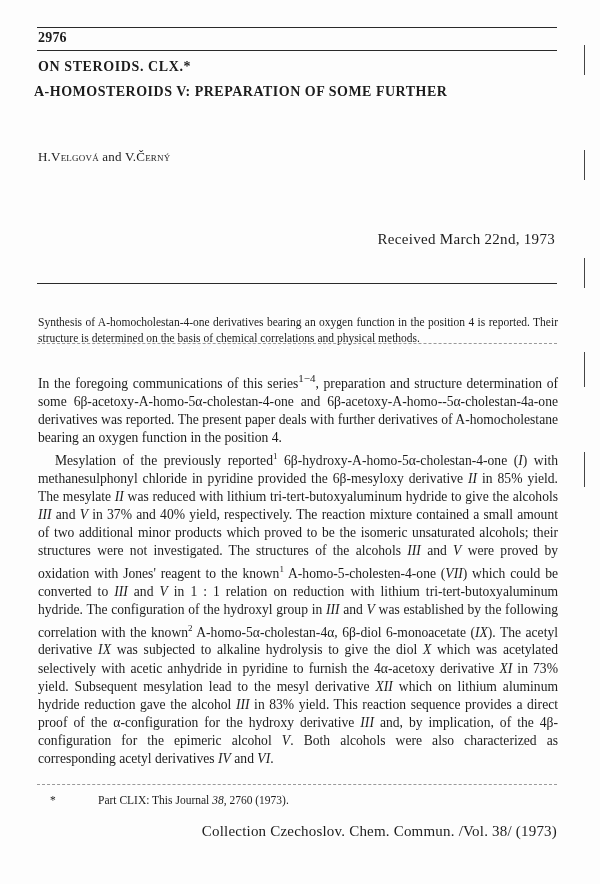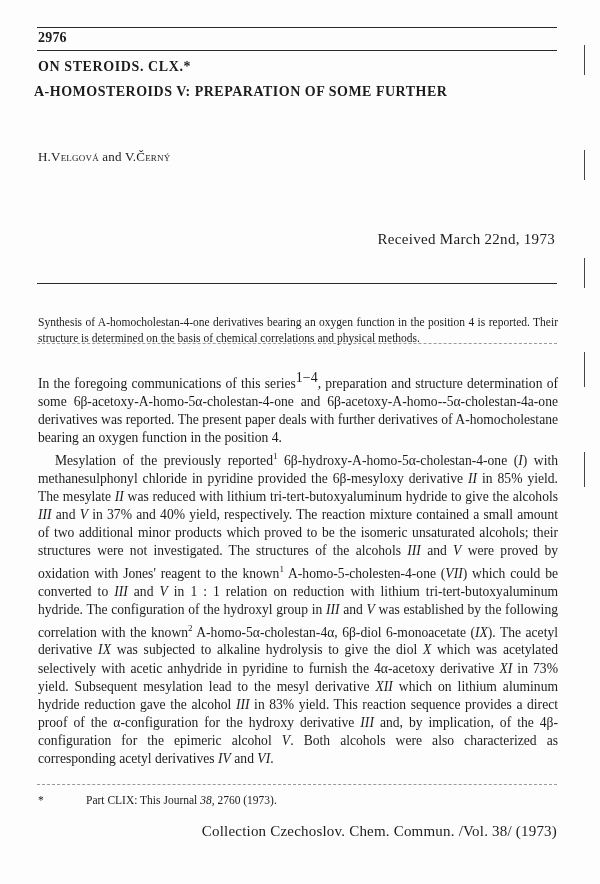--- a/index.html
+++ b/index.html
@@ -13,21 +13,21 @@
   .h-title { position: absolute; left: 34px; top: 83px; font-size: 14px; font-weight: bold; letter-spacing: 0.5px; line-height: 17px; }
   .authors { position: absolute; left: 38px; top: 149px; font-size: 13px; letter-spacing: 0.2px; }
   .authors .sc { font-variant: small-caps; }
   .affil { position: absolute; left: 54px; top: 170px; font-size: 11.5px; font-style: italic; line-height: 15px; }
   .received { position: absolute; right: 45px; top: 231px; font-size: 15px; letter-spacing: 0.3px; }
   .abstract { position: absolute; left: 38px; top: 291px; width: 520px; font-size: 11.5px; line-height: 15.5px; text-align: justify; margin-top: 24px; }
   .body { position: absolute; left: 38px; top: 369px; width: 520px; font-size: 13.6px; line-height: 18.1px; text-align: justify; }
   .body p { margin: 0; }
   .body p.indent { text-indent: 17px; }
   .body i { font-style: italic; }
-  .footnote { position: absolute; left: 38px; top: 794px; font-size: 11.5px; }
+  .footnote { position: absolute; left: 50px; top: 794px; font-size: 11.5px; }
   .footnote .star { display: inline-block; width: 48px; }
   .running { position: absolute; right: 43px; top: 823px; font-size: 15px; letter-spacing: 0.2px; }
   .edge { position: absolute; left: 584px; width: 1px; background: #444; }
 </style>
 </head>
 <body>
 
 <div class="page">
 
   <div class="rule" style="top:27px;"></div>
@@ -48,21 +48,21 @@
   <div class="affil">
   </div>
 
   <div class="received">Received March 22nd, 1973</div>
 
   <div class="rule" style="top:283px;"></div>
   <div class="abstract">Synthesis of A-homocholestan-4-one derivatives bearing an oxygen function in the position 4 is reported. Their structure is determined on the basis of chemical correlations and physical methods.</div>
   <div class="rule faint" style="top:343px;"></div>
 
   <div class="body">
-    <p><span>In the foregoing communications of this series</span><sup style="font-size:14px;">1−4</sup><span>, preparation and structure determination of some 6β-acetoxy-A-homo-5α-cholestan-4-one and 6β-acetoxy-A-homo--5α-cholestan-4a-one derivatives was reported. The present paper deals with further derivatives of A-homocholestane bearing an oxygen function in the position 4.</span></p>
+    <p><span>In the foregoing communications of this series</span><sup style="font-size:11px;">1−4</sup><span>, preparation and structure determination of some 6β-acetoxy-A-homo-5α-cholestan-4-one and 6β-acetoxy-A-homo--5α-cholestan-4a-one derivatives was reported. The present paper deals with further derivatives of A-homocholestane bearing an oxygen function in the position 4.</span></p>
     <p class="indent"><span>Mesylation of the previously reported</span><sup style="font-size:9px;">1</sup><span> 6β-hydroxy-A-homo-5α-cholestan-4-one (</span><i>I</i><span>) with methanesulphonyl chloride in pyridine provided the 6β-mesyloxy derivative </span><i>II</i><span> in 85% yield. The mesylate </span><i>II</i><span> was reduced with lithium tri-tert-butoxyaluminum hydride to give the alcohols </span><i>III</i><span> and </span><i>V</i><span> in 37% and 40% yield, respectively. The reaction mixture contained a small amount of two additional minor products which proved to be the isomeric unsaturated alcohols; their structures were not investigated. The structures of the alcohols </span><i>III</i><span> and </span><i>V</i><span> were proved by oxidation with Jones' reagent to the known</span><sup style="font-size:9px;">1</sup><span> A-homo-5-cholesten-4-one (</span><i>VII</i><span>) which could be converted to </span><i>III</i><span> and </span><i>V</i><span> in 1 : 1 relation on reduction with lithium tri-tert-butoxyaluminum hydride. The configuration of the hydroxyl group in </span><i>III</i><span> and </span><i>V</i><span> was established by the following correlation with the known</span><sup style="font-size:9px;">2</sup><span> A-homo-5α-cholestan-4α, 6β-diol 6-monoacetate (</span><i>IX</i><span>). The acetyl derivative </span><i>IX</i><span> was subjected to alkaline hydrolysis to give the diol </span><i>X</i><span> which was acetylated selectively with acetic anhydride in pyridine to furnish the 4α-acetoxy derivative </span><i>XI</i><span> in 73% yield. Subsequent mesylation lead to the mesyl derivative </span><i>XII</i><span> which on lithium aluminum hydride reduction gave the alcohol </span><i>III</i><span> in 83% yield. This reaction sequence provides a direct proof of the α-configuration for the hydroxy derivative </span><i>III</i><span> and, by implication, of the 4β-configuration for the epimeric alcohol </span><i>V</i><span>. Both alcohols were also characterized as corresponding acetyl derivatives </span><i>IV</i><span> and </span><i>VI</i><span>.</span></p>
   </div>
 
   <div class="rule faint" style="top:784px;"></div>
   <div class="footnote">
     <span class="star">*</span><span>Part CLIX: This Journal </span><i>38</i><span>, 2760 (1973).</span>
   </div>
 
   <div class="running">Collection Czechoslov. Chem. Commun. /Vol. 38/ (1973)</div>
 

